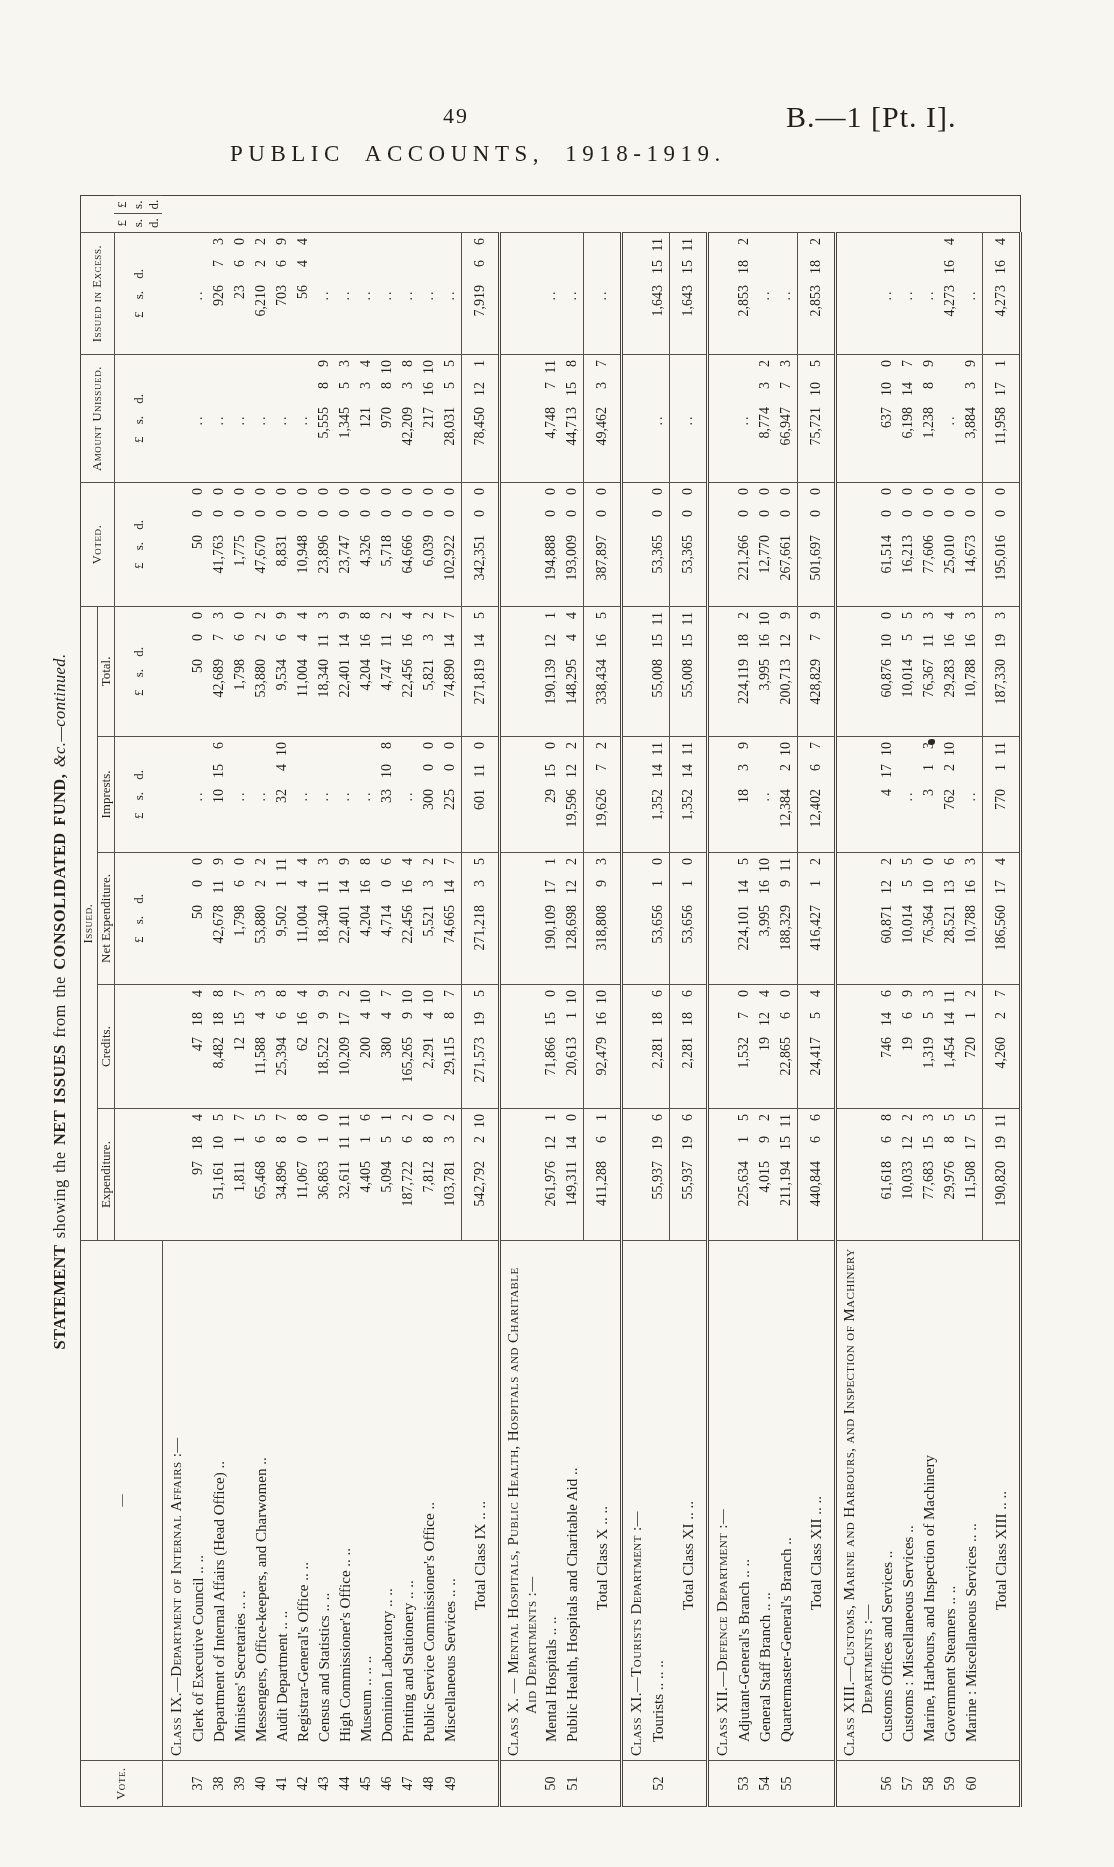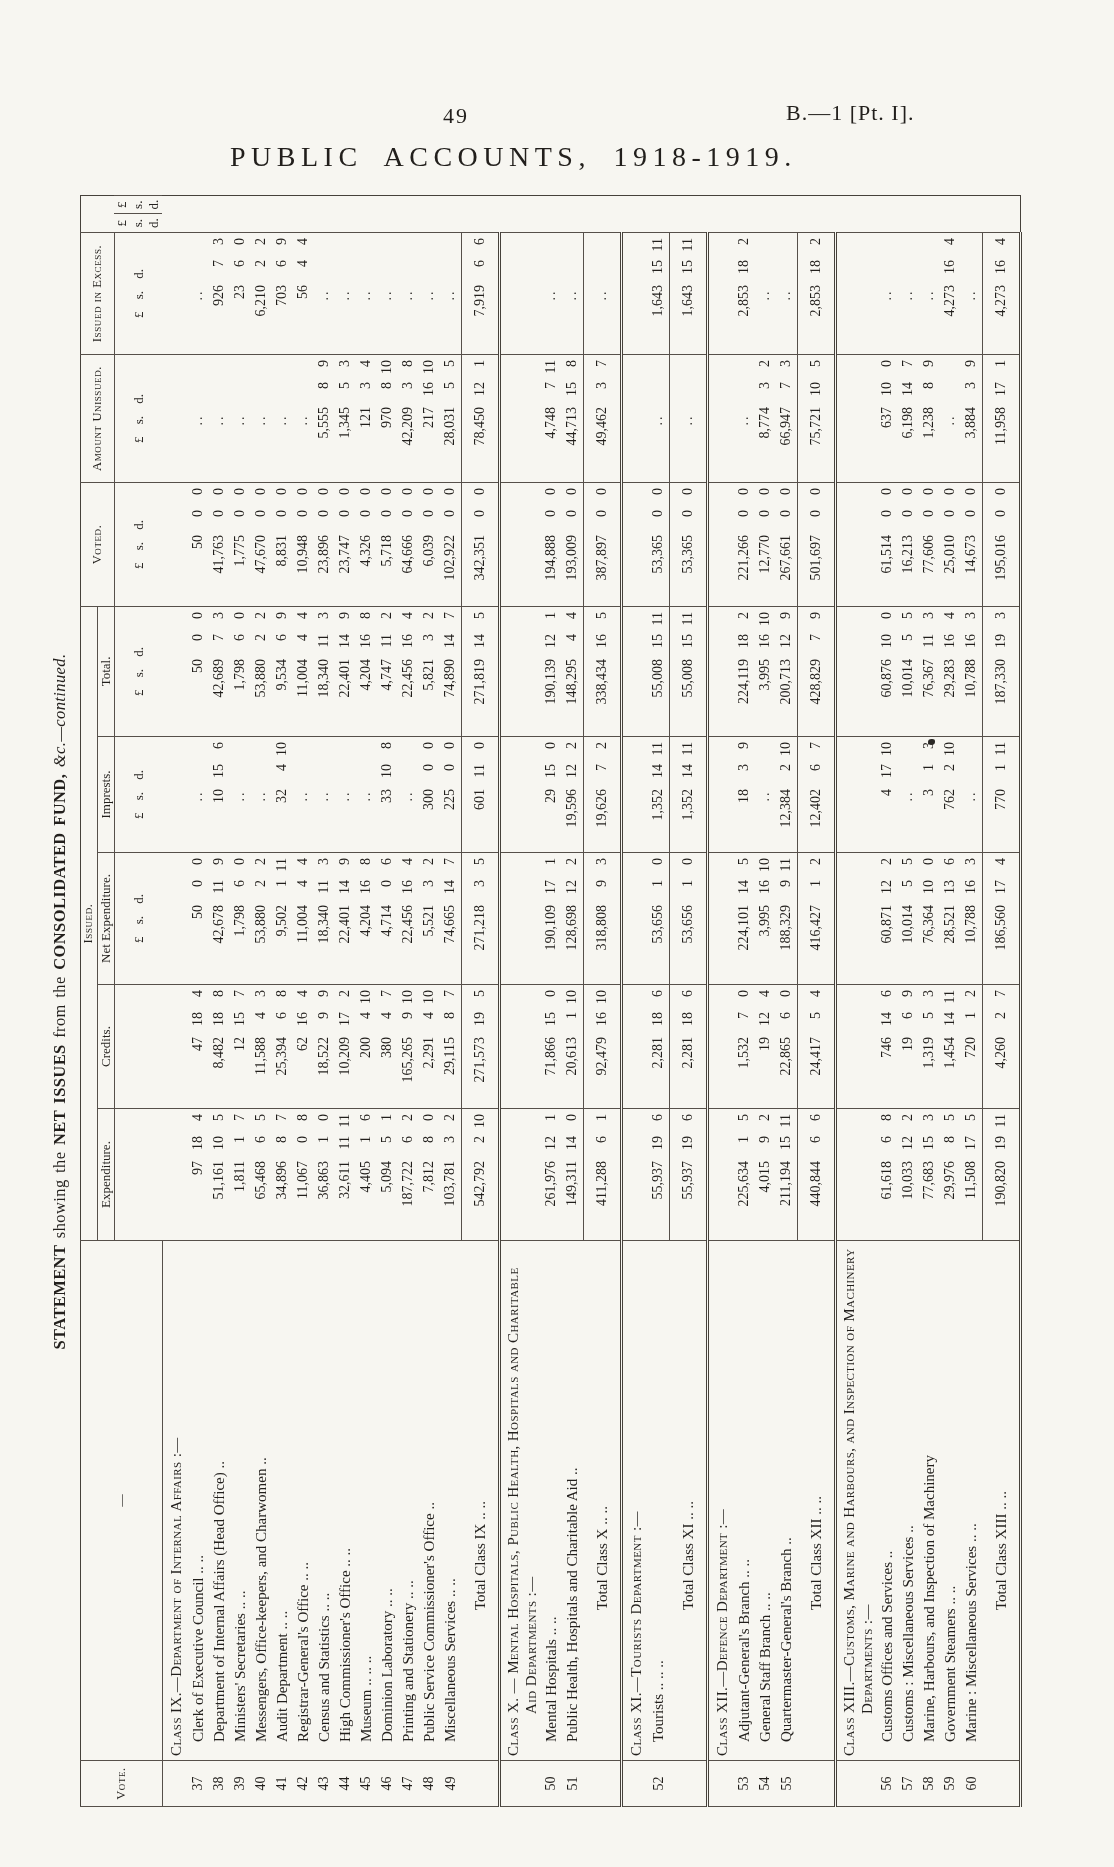--- a/index.html
+++ b/index.html
@@ -2,22 +2,22 @@
 <html><head>
 <meta charset="utf-8">
 <style>
   html,body{margin:0;padding:0;}
   body{
     width:1114px;height:1867px;position:relative;overflow:hidden;
     background:#f7f6f1;color:#221f1c;
     font-family:"Liberation Serif","DejaVu Serif",serif;
   }
   .page-number{position:absolute;top:103px;left:443px;font-size:22px;letter-spacing:2px;}
-  .doc-ref{position:absolute;top:100px;left:786px;font-size:22px;letter-spacing:1px;}
-  .page-title{position:absolute;top:141px;left:230px;font-size:28px;letter-spacing:5.5px;word-spacing:10px;white-space:nowrap;}
+  .doc-ref{position:absolute;top:100px;left:786px;font-size:30px;letter-spacing:1px;}
+  .page-title{position:absolute;top:141px;left:230px;font-size:23px;letter-spacing:5.5px;word-spacing:10px;white-space:nowrap;}
 
   
   .rot-outer{position:absolute;top:170px;left:50px;width:950px;height:1655px;}
   .rot-inner{width:1655px;height:950px;transform:rotate(-90deg) translateX(-1655px);transform-origin:0 0;}
 
   .caption{text-align:center;font-size:16.5px;margin:4px 0 10px 0;letter-spacing:0.4px;word-spacing:2px;}
   .caption .b{font-weight:bold;}
   .caption .it{font-style:italic;}
 
   table.acct{border-collapse:collapse;table-layout:fixed;width:1612px;margin-left:22px;border:1.5px solid #46413b;}

